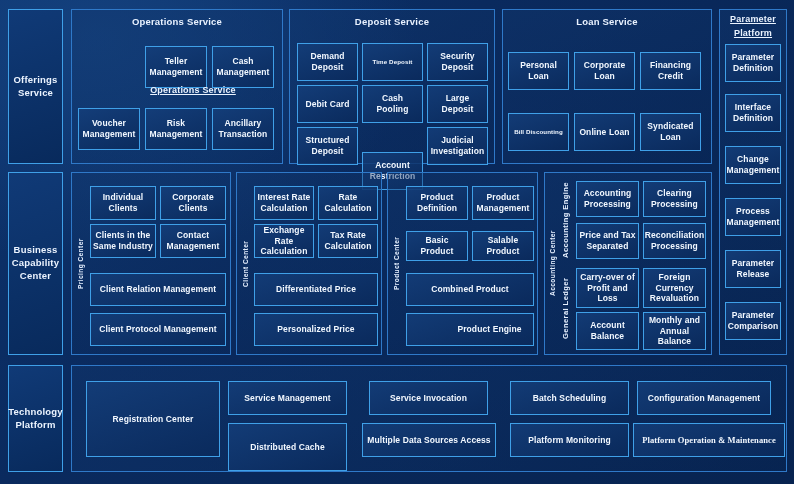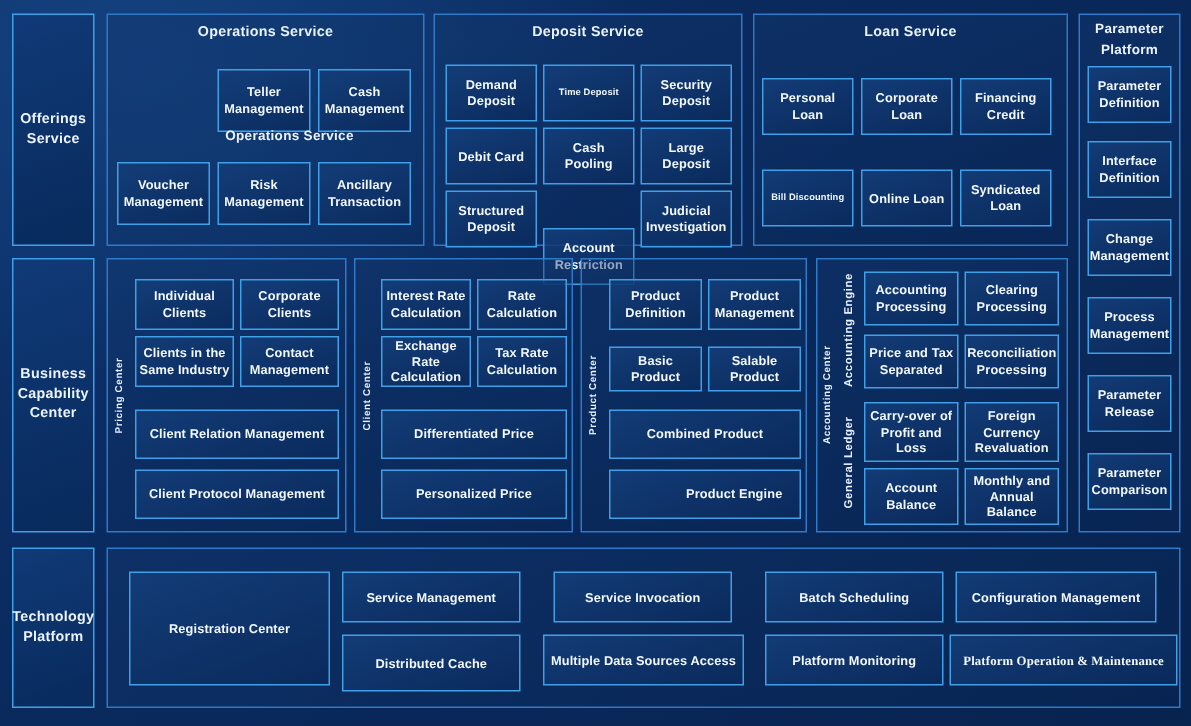--- a/index.html
+++ b/index.html
@@ -55,21 +55,21 @@
     position:absolute;
     display:flex;align-items:center;justify-content:center;
     writing-mode:vertical-rl;transform:rotate(180deg);
     font-size:6.6px;font-weight:bold;color:#e6f0ff;
     letter-spacing:.4px;white-space:nowrap;
   }
   .vlabel.v8{font-size:7.6px;}
   .overlap-title{
     position:absolute;
     font-size:9px;font-weight:bold;color:#eaf3ff;
-    text-align:center;letter-spacing:.2px;
+    text-align:center;letter-spacing:.2px;text-decoration:underline;
   }
 </style>
 </head>
 <body>
 
 <div id="canvas">
 
   <div class="sidelabel" style="left:8px;top:9px;width:55px;height:155px;">
     <span>Offerings Service</span>
   </div>
@@ -162,21 +162,21 @@
   <div class="cell" style="left:643px;top:312px;width:63px;height:38px;">Monthly and Annual Balance</div>
 
   <div class="sidelabel" style="left:8px;top:365px;width:55px;height:107px;">
     <span>Technology Platform</span>
   </div>
 
   <div class="grp" style="left:71px;top:365px;width:716px;height:107px;"></div>
 
   <div class="cell" style="left:86px;top:381px;width:134px;height:76px;">Registration Center</div>
   <div class="cell" style="left:228px;top:381px;width:119px;height:34px;">Service Management</div>
-  <div class="cell" style="left:228px;top:423px;width:119px;height:38px;">Distributed Cache</div>
+  <div class="cell" style="left:228px;top:423px;width:119px;height:48px;">Distributed Cache</div>
   <div class="cell" style="left:369px;top:381px;width:119px;height:34px;">Service Invocation</div>
   <div class="cell" style="left:362px;top:423px;width:134px;height:34px;">Multiple Data Sources Access</div>
   <div class="cell" style="left:510px;top:381px;width:119px;height:34px;">Batch Scheduling</div>
   <div class="cell" style="left:510px;top:423px;width:119px;height:34px;">Platform Monitoring</div>
   <div class="cell" style="left:637px;top:381px;width:134px;height:34px;">Configuration Management</div>
   <div class="cell" style="left:633px;top:423px;width:152px;height:34px;font-family:Liberation Serif, serif;">Platform Operation &amp; Maintenance</div>
 
 </div>
 
 </body></html>

